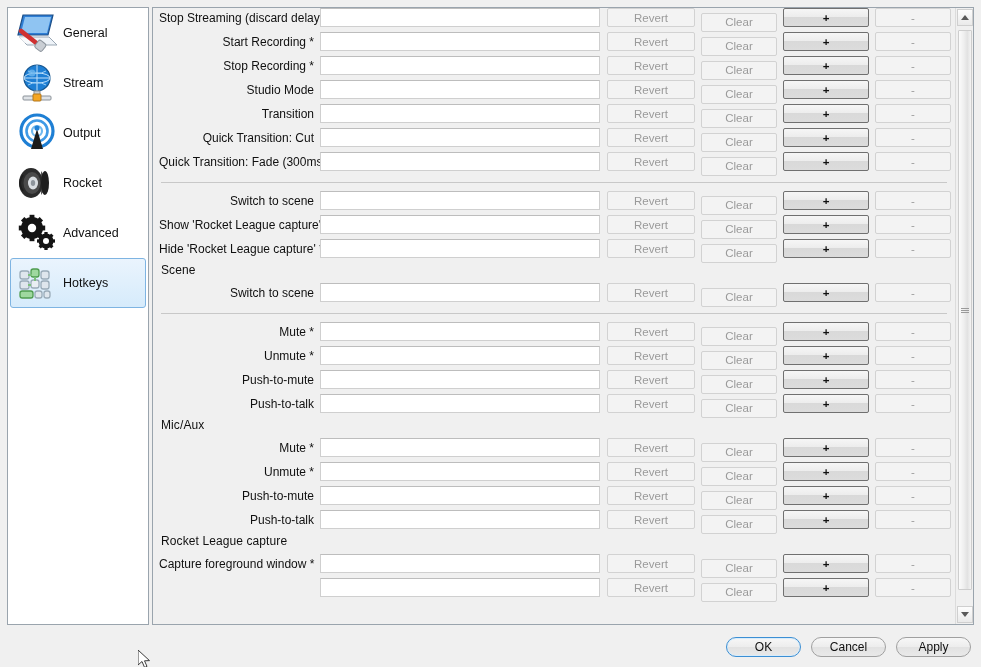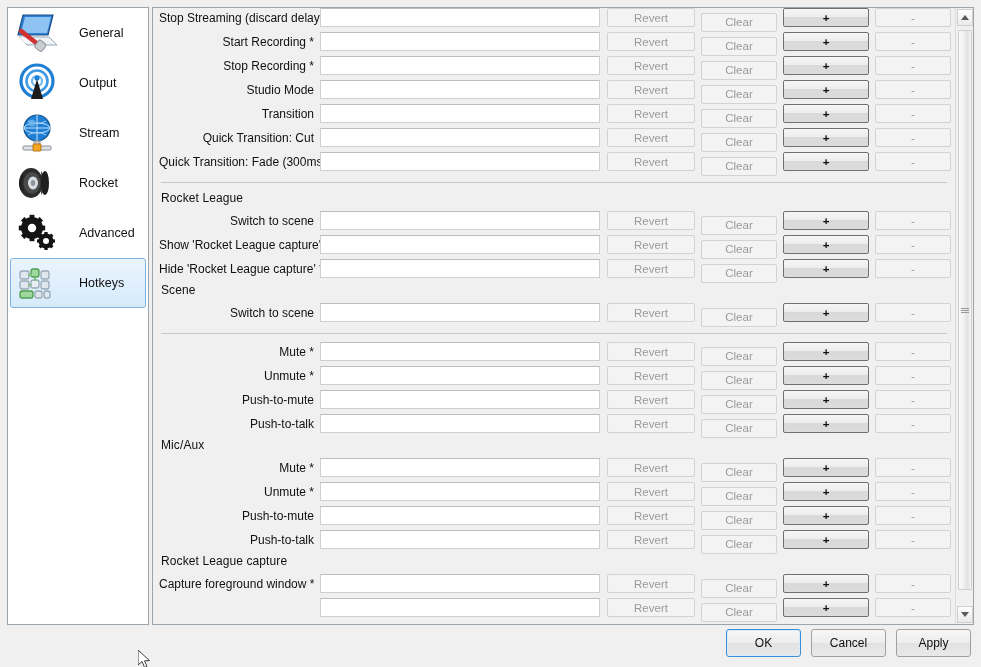--- a/index.html
+++ b/index.html
@@ -12,21 +12,21 @@
   }
   .app{position:relative;width:981px;height:667px;}
 
   
   .sidebar{
     position:absolute;left:7px;top:7px;width:142px;height:618px;
     background:#ffffff;border:1px solid #9aa4ad;box-sizing:border-box;
     overflow:hidden;
   }
   .nav-item{
-    display:flex;align-items:center;gap:20px;
+    display:flex;align-items:center;gap:4px;
     height:50px;margin:0 2px;padding-left:4px;
     box-sizing:border-box;border:1px solid transparent;border-radius:3px;
     cursor:default;
   }
   .nav-item.selected{
     background:linear-gradient(to bottom,#eaf4fd,#d6ebfb);
     border:1px solid #7eb4e2;
   }
   .nav-label{font-size:12.5px;color:#101010;white-space:nowrap;}
   .nav-ico{width:44px;height:44px;flex:0 0 44px;display:block;}
@@ -104,23 +104,23 @@
   }
   .grip{width:8px;}
   .grip i{display:block;height:1px;background:#9a9a9a;margin:1px 0;}
 
   
   .footer{
     position:absolute;right:10px;bottom:10px;
     display:flex;gap:10px;align-items:center;
   }
   .dlg-btn{
-    width:75px;height:28px;box-sizing:border-box;
+    width:75px;height:20px;box-sizing:border-box;
     display:flex;align-items:center;justify-content:center;
-    font-size:12px;color:#101010;border-radius:3px;cursor:default;
+    font-size:12px;color:#101010;border-radius:12px;cursor:default;
     background:linear-gradient(to bottom,#f7f7f7,#ededed 48%,#e2e2e2 52%,#e9e9e9);
     border:1px solid #a0a0a0;user-select:none;
   }
   .dlg-btn.default{
     border:1px solid #3c8fd4;
     box-shadow:inset 0 0 0 1px #d7ecfb;
   }
 
   
   .cursor{position:absolute;left:138px;top:650px;width:14px;height:20px;}
@@ -137,44 +137,44 @@
             <polygon points="8,4 38,4 33,24 3,24" fill="#2f7fd6" stroke="#1d4f87" stroke-width="1.2"></polygon>
             <polygon points="10,6 36,6 32,22 6,22" fill="#8fc4f2"></polygon>
             <polygon points="4,26 34,26 42,34 12,34" fill="#eef3f8" stroke="#9aa7b4" stroke-width="1"></polygon>
             <rect x="4" y="26" width="14" height="6" fill="#ffffff" opacity=".6"></rect>
             <g transform="rotate(38 22 22)">
               <rect x="6" y="28" width="24" height="4.5" rx="2" fill="#cf3030"></rect>
               <rect x="28" y="25.5" width="9" height="9" rx="2" fill="#c9ced4" stroke="#8c949c" stroke-width="1"></rect>
             </g>
           </svg>
           <span class="nav-label">General</span>
-        </div>
-        <div class="nav-item">
-          <svg viewBox="0 0 44 44" class="nav-ico">
-            <circle cx="22" cy="20" r="16" fill="none" stroke="#1e7fd4" stroke-width="3.2"></circle>
-            <circle cx="22" cy="20" r="10.5" fill="none" stroke="#3f9ae6" stroke-width="2.6"></circle>
-            <circle cx="22" cy="20" r="5" fill="none" stroke="#6fb8ee" stroke-width="2.2"></circle>
-            <polygon points="22,18 28,38 16,38" fill="#1b1b1b"></polygon>
-            <circle cx="22" cy="17" r="2.6" fill="#1e7fd4"></circle>
-          </svg>
-          <span class="nav-label">Output</span>
         </div>
         <div class="nav-item">
           <svg viewBox="0 0 44 44" class="nav-ico">
             <circle cx="22" cy="17" r="13" fill="#1e7fd4" stroke="#14538c" stroke-width="1.2"></circle>
             <ellipse cx="22" cy="17" rx="13" ry="5" fill="none" stroke="#bfe0fa" stroke-width="1"></ellipse>
             <path d="M9 17 L35 17" stroke="#bfe0fa" stroke-width="1"></path>
             <path d="M22 4 L22 30" stroke="#bfe0fa" stroke-width="1"></path>
             <path d="M13 10 q9 5 18 0 M13 24 q9 -5 18 0" fill="none" stroke="#9fd1f7" stroke-width="1"></path>
             <circle cx="17" cy="12" r="3.5" fill="#6fb8ee" opacity=".8"></circle>
             <rect x="19" y="30" width="6" height="5" fill="#c8ccd0" stroke="#8b9299" stroke-width="1"></rect>
             <rect x="8" y="35" width="28" height="4" rx="1" fill="#dfe3e7" stroke="#8b9299" stroke-width="1"></rect>
             <rect x="18" y="33" width="8" height="7" rx="1" fill="#f5a623" stroke="#b3771a" stroke-width="1"></rect>
           </svg>
           <span class="nav-label">Stream</span>
+        </div>
+        <div class="nav-item">
+          <svg viewBox="0 0 44 44" class="nav-ico">
+            <circle cx="22" cy="20" r="16" fill="none" stroke="#1e7fd4" stroke-width="3.2"></circle>
+            <circle cx="22" cy="20" r="10.5" fill="none" stroke="#3f9ae6" stroke-width="2.6"></circle>
+            <circle cx="22" cy="20" r="5" fill="none" stroke="#6fb8ee" stroke-width="2.2"></circle>
+            <polygon points="22,18 28,38 16,38" fill="#1b1b1b"></polygon>
+            <circle cx="22" cy="17" r="2.6" fill="#1e7fd4"></circle>
+          </svg>
+          <span class="nav-label">Output</span>
         </div>
         <div class="nav-item">
           <svg viewBox="0 0 44 44" class="nav-ico">
             <ellipse cx="16" cy="22" rx="12" ry="15" fill="#2b2b2b"></ellipse>
             <ellipse cx="17" cy="22" rx="8.5" ry="11" fill="#4a4a4a"></ellipse>
             <ellipse cx="18" cy="22" rx="5" ry="6.5" fill="#d9dde1"></ellipse>
             <ellipse cx="18" cy="22" rx="2.2" ry="3" fill="#8d949b"></ellipse>
             <path d="M26 10 q10 12 0 24" fill="#3a3a3a" opacity=".85"></path>
             <ellipse cx="30" cy="22" rx="4" ry="12" fill="#1f1f1f"></ellipse>
             <path d="M8 14 q-6 8 0 16" fill="none" stroke="#1f1f1f" stroke-width="2"></path>
@@ -281,21 +281,20 @@
               <div class="lbl">Quick Transition: Fade (300ms)</div>
               <div class="hk-input"></div>
               <div class="btn w-revert">Revert</div>
               <div class="btn w-clear">Clear</div>
               <div class="btn w-plus plus">+</div>
               <div class="btn w-minus">-</div>
             </div>
           </div>
           <div class="sep"></div>
           <div class="group">
-            <div class="grp-title">Rocket League</div>
             <div class="row">
               <div class="lbl">Switch to scene</div>
               <div class="hk-input"></div>
               <div class="btn w-revert">Revert</div>
               <div class="btn w-clear">Clear</div>
               <div class="btn w-plus plus">+</div>
               <div class="btn w-minus">-</div>
             </div>
             <div class="row">
               <div class="lbl">Show 'Rocket League capture' *</div>

